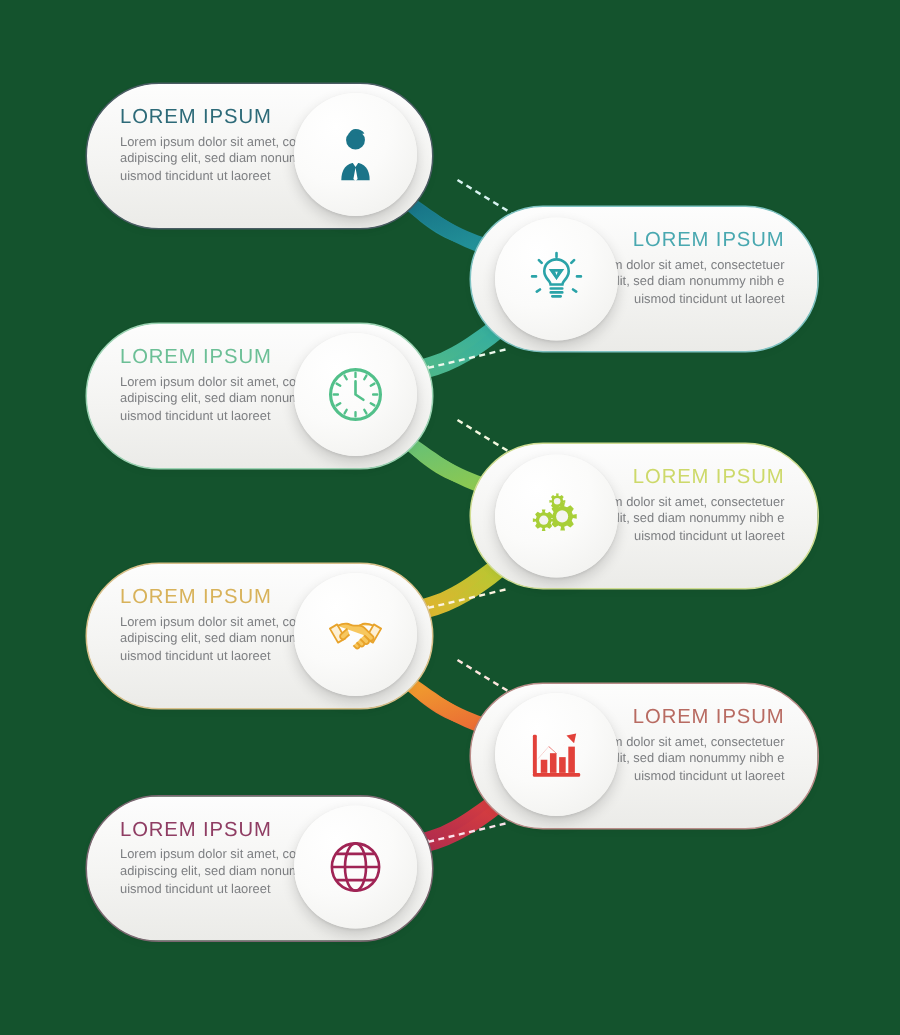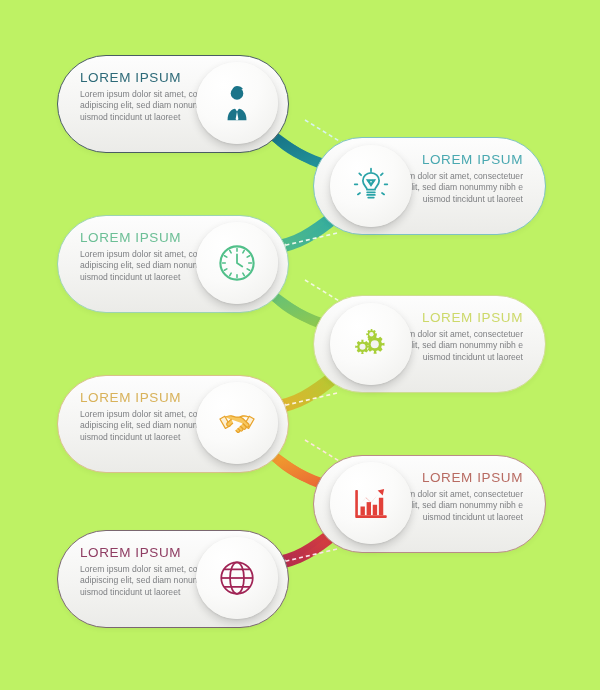--- a/index.html
+++ b/index.html
@@ -73,21 +73,21 @@
     align-items: center;
     justify-content: center;
   }
   .circle svg { display: block; }
 
   .icon-wrap { width: 42px; height: 42px; display:block; }
 </style>
 </head>
 <body>
 
-<div id="stage" style="background: #bef264;">
+<div id="stage" style="background: #14532d;">
 
   <svg id="ribbonLayer" viewBox="0 0 600 690" xmlns="http://www.w3.org/2000/svg">
     <defs>
       <linearGradient id="g12" x1="0" y1="0" x2="1" y2="1">
         <stop offset="0%" stop-color="#146b82"></stop>
         <stop offset="100%" stop-color="#2ba9a6"></stop>
       </linearGradient>
       <linearGradient id="g23" x1="1" y1="0" x2="0" y2="1">
         <stop offset="0%" stop-color="#2ba9a6"></stop>
         <stop offset="100%" stop-color="#5dbf7f"></stop>

